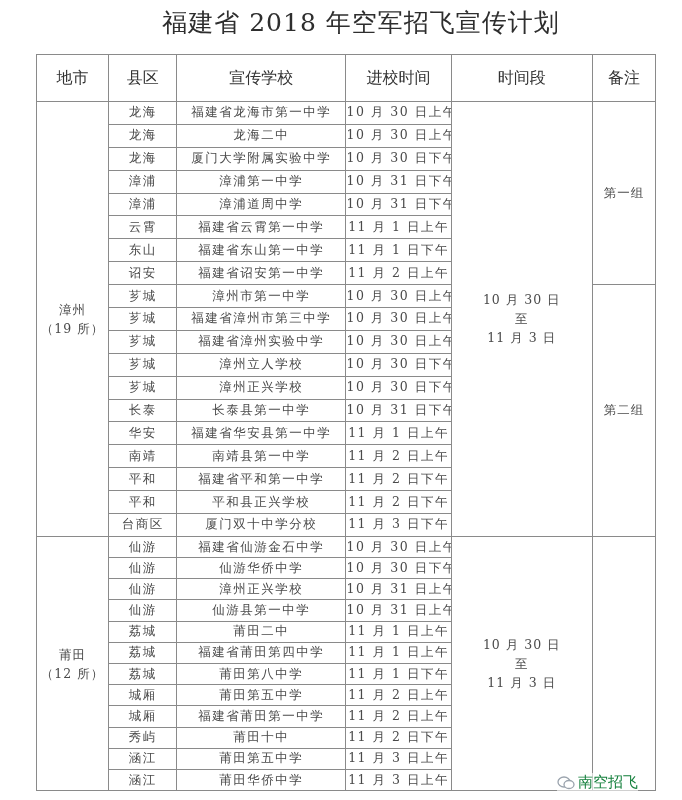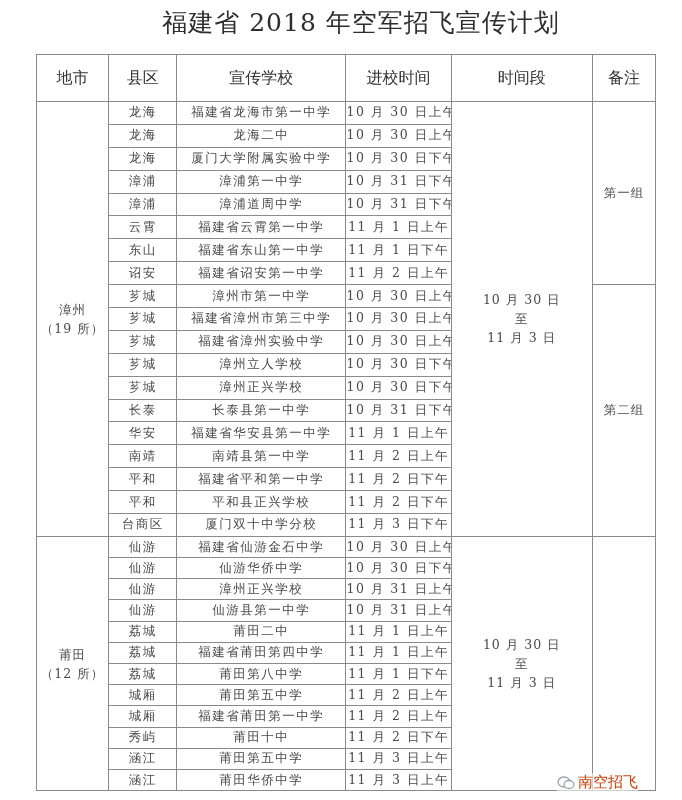--- a/index.html
+++ b/index.html
@@ -47,21 +47,21 @@
   td { font-size: 12.5px; color: #4a4a4a; letter-spacing: 1.5px; }
   td.school { text-align: left; padding-left: 7px; }
   tr.zz td.row { height: 21.9px; }
   tr.pt td.row { height: 20.2px; margin-top: 33px; }
   td.city-cell { font-size: 12.5px; line-height: 19px; letter-spacing: 1px; }
   td.period-cell { line-height: 19px; letter-spacing: 1px; }
   td.note-cell { letter-spacing: 1px; }
   .watermark {
     position: absolute; left: 557px; top: 773px;
     font-family: "DejaVu Sans", "Liberation Sans", sans-serif;
-    font-size: 15px; color: #c2410c;
+    font-size: 15px; color: #15803d;
     display: flex; align-items: center; gap: 3px;
     background: rgba(255,255,255,0.6);
   }
   .wm-icon {
     width: 18px; height: 14px; display: inline-block;
   }
 </style>
 </head>
 <body>
 

